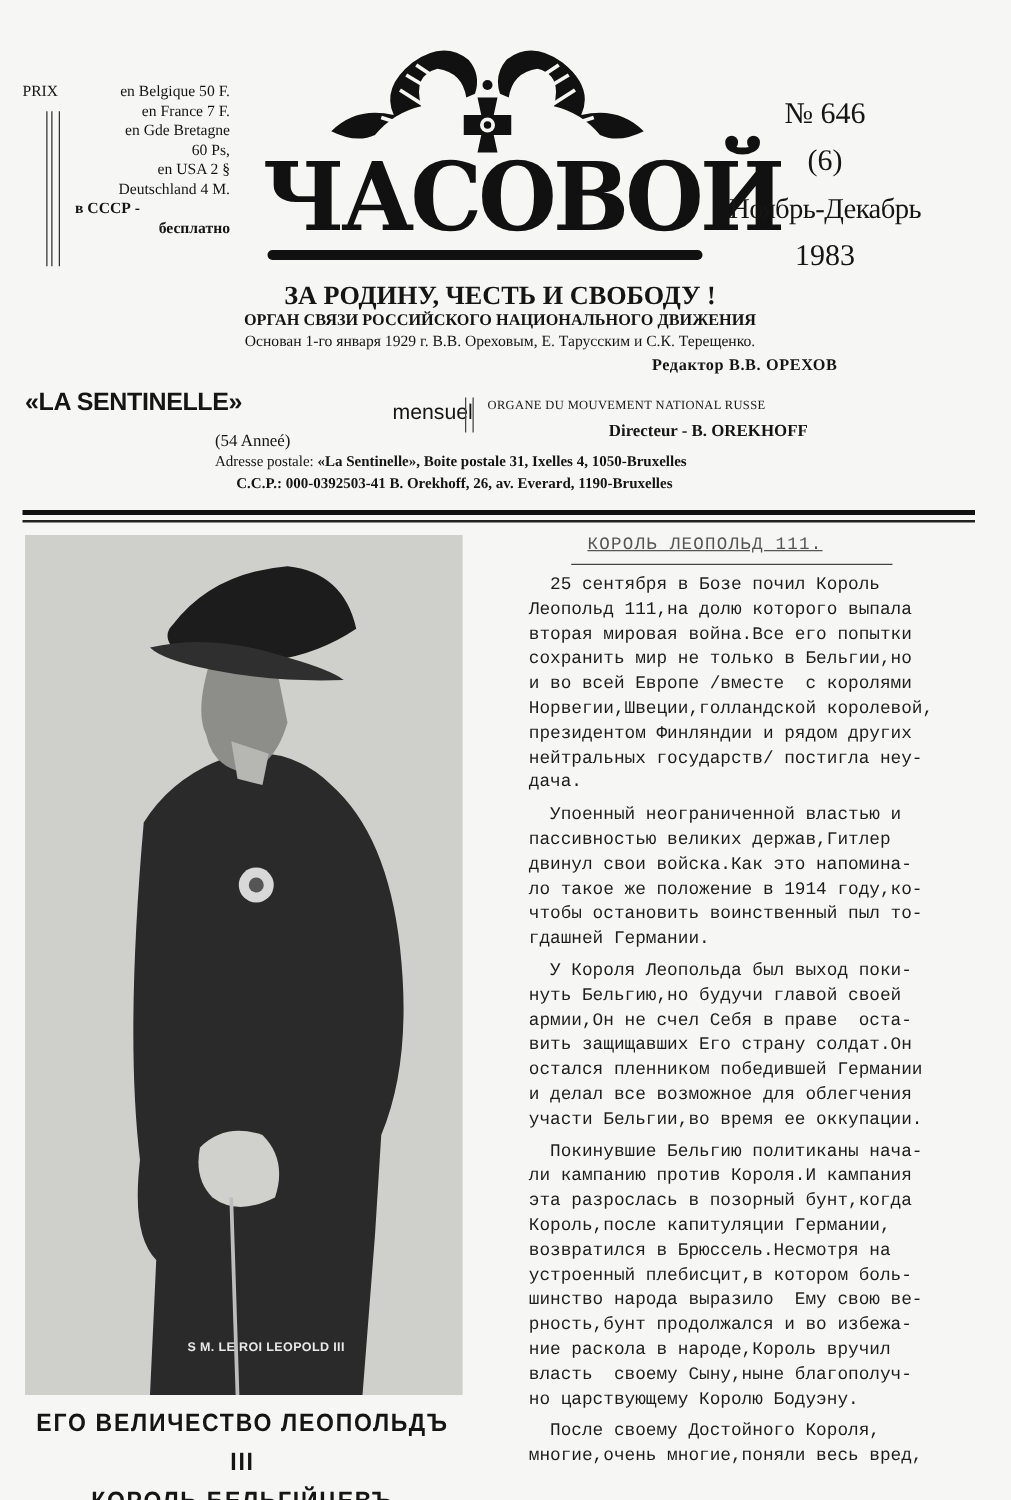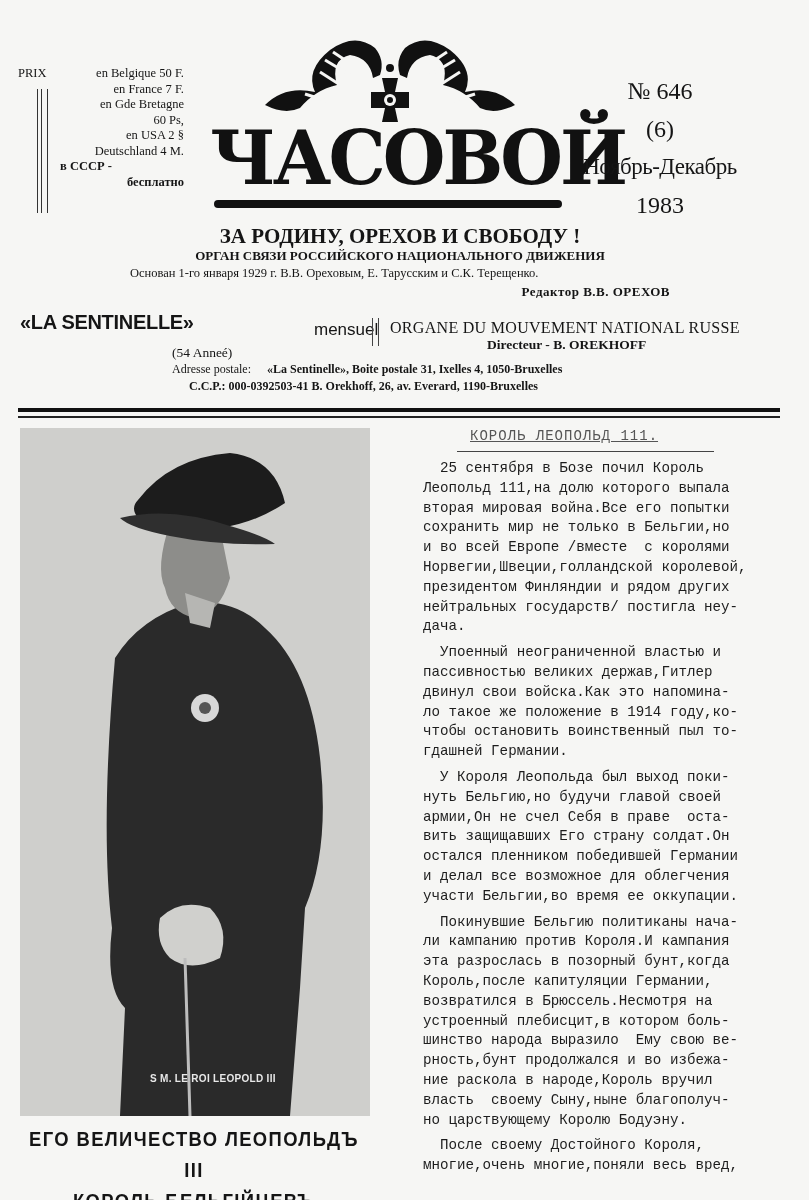--- a/index.html
+++ b/index.html
@@ -25,31 +25,31 @@
   .title { left: 210px; top: 118px; width: 355px; height: 80px; text-align: center;
     font-family: "DejaVu Serif", serif; font-weight: bold; font-size: 72px; line-height: 80px;
     letter-spacing: -3px; color: #111; transform: scaleY(1.05); }
   .title-bar { left: 214px; top: 200px; width: 348px; height: 8px; background: #111; border-radius: 4px; }
 
   .issue { left: 565px; top: 72px; width: 190px; text-align: center; font-size: 24px; line-height: 38px; }
   .issue .date { font-size: 23px; letter-spacing: -0.5px; }
 
   .motto { left: 130px; top: 224px; width: 540px; text-align: center; font-weight: bold; font-size: 21px; }
   .organ { left: 130px; top: 248px; width: 540px; text-align: center; font-weight: bold; font-size: 13px; }
-  .founded { left: 130px; top: 266px; width: 540px; text-align: left; font-size: 12.5px; }
+  .founded { left: 130px; top: 266px; width: 540px; text-align: center; font-size: 12.5px; }
   .editor { left: 130px; top: 284px; width: 540px; text-align: right; font-weight: bold; font-size: 13px; letter-spacing: 0.5px; }
 
   .sentinelle { left: 20px; top: 311px; font-family: "Liberation Sans", sans-serif; font-weight: bold; font-size: 20px; letter-spacing: -0.3px; }
   .mensuel { left: 314px; top: 320px; font-family: "Liberation Sans", sans-serif; font-size: 17px; }
   .mensuel-rules { left: 372px; top: 318px; width: 5px; height: 28px; border-left: 1px solid #444; border-right: 1px solid #444; }
-  .organe { left: 390px; top: 319px; font-size: 16px; letter-spacing: 0.3px; text-align: center; }
+  .organe { left: 390px; top: 319px; font-size: 10px; letter-spacing: 0.3px; text-align: center; }
   .directeur { left: 487px; top: 337px; font-size: 13.5px; font-weight: bold; }
   .annee { left: 172px; top: 345px; font-size: 13.5px; }
   .adresse { left: 172px; top: 362px; font-size: 12px; }
-  .adresse b, .ccp b { font-weight: bold; margin-left: 13px; }
+  .adresse b, .ccp b { font-weight: bold; }
   .ccp { left: 189px; top: 379px; font-size: 12px; font-weight: bold; }
 
   .rule-thick { left: 18px; top: 408px; width: 762px; height: 4px; background: #111; }
   .rule-thin { left: 18px; top: 416px; width: 762px; height: 1.5px; background: #222; }
 
   
   .photo { left: 20px; top: 428px; width: 350px; height: 688px; background: #c9c9c6; overflow: hidden; }
   .photo svg { width: 100%; height: 100%; display: block; }
   .photo-caption { left: 150px; top: 1073px; font-family: "Liberation Sans", sans-serif; font-weight: bold; font-size: 10px; color: #e8e8e8; letter-spacing: 0.3px; }
   .caption { left: 14px; top: 1124px; width: 360px; text-align: center; font-family: "Liberation Sans", sans-serif;
@@ -108,21 +108,21 @@
 <div class="abs title">ЧАСОВОЙ</div>
 <div class="abs title-bar"></div>
 
 <div class="abs issue">
   <div>№ 646</div>
   <div>(6)</div>
   <div class="date">Ноябрь-Декабрь</div>
   <div>1983</div>
 </div>
 
-<div class="abs motto">ЗА РОДИНУ, ОРЕХОВ И СВОБОДУ !</div>
+<div class="abs motto">ЗА РОДИНУ, ЧЕСТЬ И СВОБОДУ !</div>
 <div class="abs organ">ОРГАН СВЯЗИ РОССИЙСКОГО НАЦИОНАЛЬНОГО ДВИЖЕНИЯ</div>
 <div class="abs founded">Основан 1-го января 1929 г. В.В. Ореховым, Е. Тарусским и С.К. Терещенко.</div>
 <div class="abs editor">Редактор В.В. ОРЕХОВ</div>
 
 <div class="abs sentinelle">«LA SENTINELLE»</div>
 <div class="abs mensuel">mensuel</div>
 <div class="abs mensuel-rules"></div>
 <div class="abs organe">ORGANE  DU  MOUVEMENT  NATIONAL  RUSSE</div>
 <div class="abs directeur">Directeur - B. OREKHOFF</div>
 <div class="abs annee">(54 Anneé)</div>

